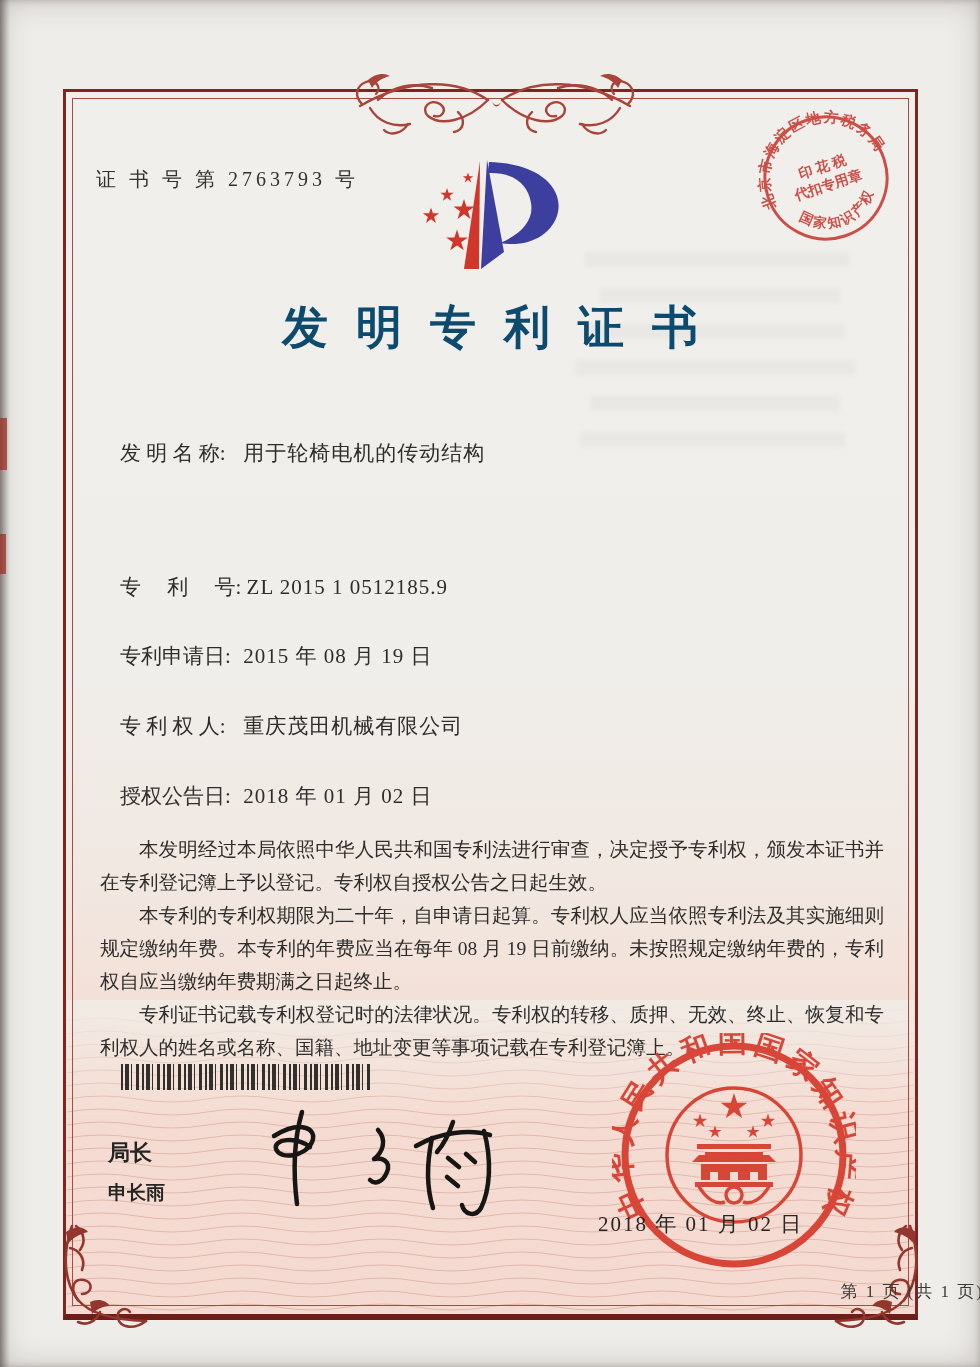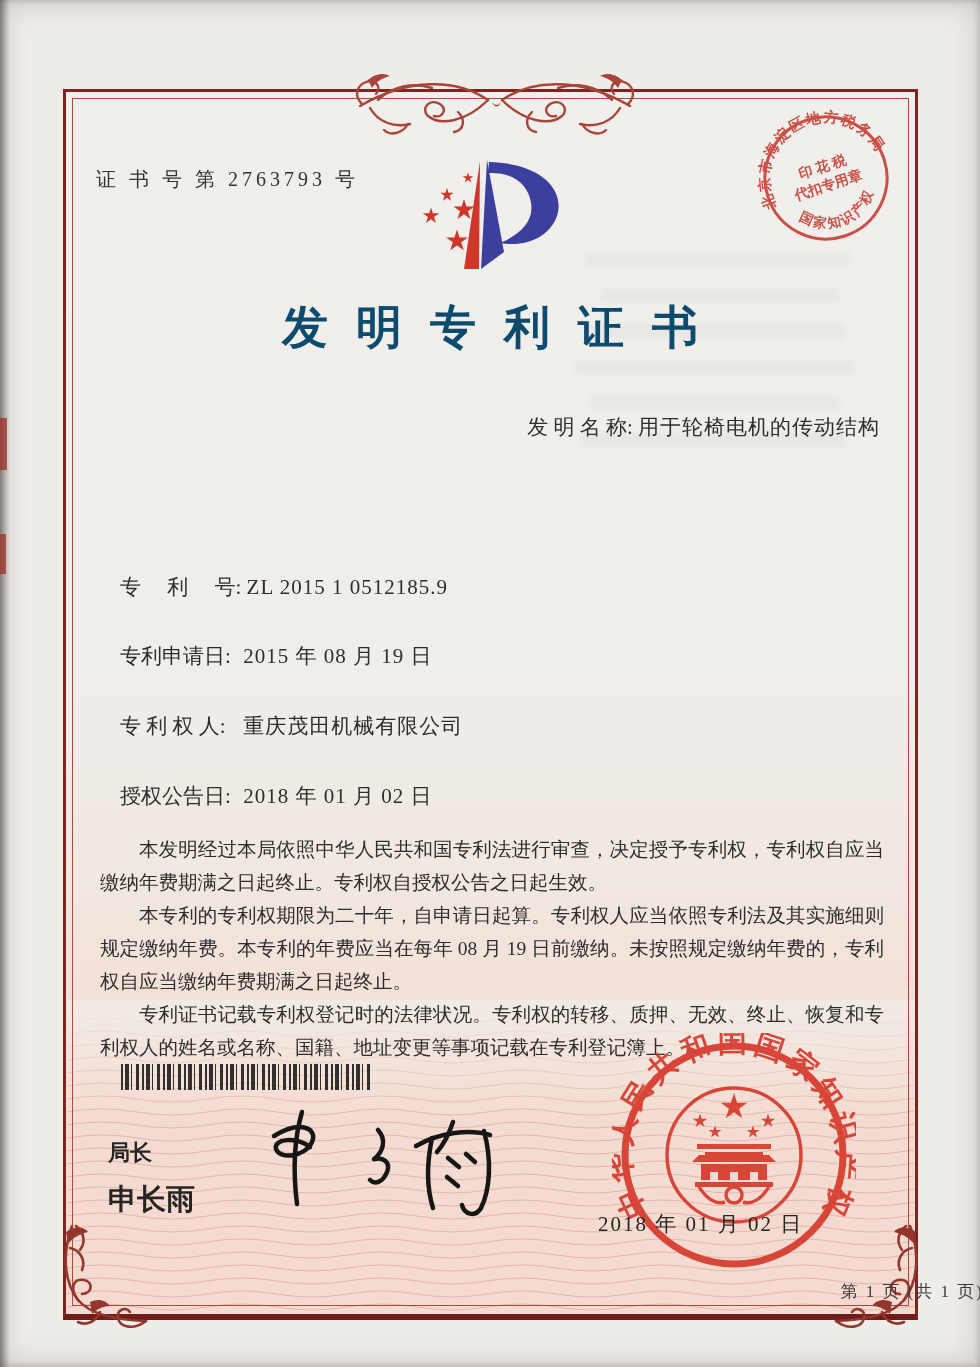--- a/index.html
+++ b/index.html
@@ -47,21 +47,21 @@
     background:
       repeating-linear-gradient(90deg,
         #181816 0px,#181816 2px,transparent 2px,transparent 4px,
         #181816 4px,#181816 8px,transparent 8px,transparent 10px,
         #181816 10px,#181816 11px,transparent 11px,transparent 15px,
         #181816 15px,#181816 18px,transparent 18px,transparent 21px);
     opacity:.88;
   }
   .director-title{left:108px;top:1138px;font-size:22px;font-weight:700;
     font-family:"Liberation Sans","DejaVu Sans",sans-serif;color:#262523;}
-  .director-name{left:108px;top:1180px;font-size:29px;font-weight:700;
+  .director-name{left:108px;top:1180px;font-size:19px;font-weight:700;
     font-family:Liberation Serif, serif;color:#262523;}
   .seal-date{left:598px;top:1210px;font-size:21px;letter-spacing:2px;color:#262522;z-index:30;}
   .footer{left:4px;top:1280px;width:980px;text-align:right;font-size:17px;color:#3c3b38;letter-spacing:2px;}
   .ghost{background:#8d939c;opacity:.07;filter:blur(2px);border-radius:3px;}
   .edge-mark{background:#b14238;opacity:.85;}
   .vignette{left:0;top:0;width:980px;height:1367px;pointer-events:none;
     box-shadow:inset 0 0 30px rgba(60,50,45,.25), inset 0 0 6px rgba(40,30,25,.25);}
   .left-edge{left:0;top:0;width:10px;height:1367px;
     background:linear-gradient(90deg,rgba(50,40,38,.45),rgba(50,40,38,0));}
   svg{display:block;}
@@ -185,21 +185,21 @@
       <text font-size="13.5" font-weight="bold" letter-spacing="2" font-family="'Liberation Serif',serif">
         <textPath href="#stampBottomArc" startOffset="8">国家知识产权局</textPath>
       </text>
       <text x="70" y="63" text-anchor="middle" font-size="14" font-weight="bold" font-family="'Liberation Serif',serif">印 花 税</text>
       <text x="70" y="82" text-anchor="middle" font-size="14" font-weight="bold" font-family="'Liberation Serif',serif">代扣专用章</text>
     </g>
   </svg>
 
   <div class="abs title">发明专利证书</div>
 
-  <div class="abs field-row" style="top:413px;text-align:right;">
+  <div class="abs field-row" style="top:439px;">
     <span class="field-label">发 明 名 称:</span>
     <span class="field-value">用于轮椅电机的传动结构</span>
   </div>
   <div class="abs field-row" style="top:573px;">
     <span class="field-label">专　 利　 号:</span>
     <span class="field-value">ZL 2015 1 0512185.9</span>
   </div>
   <div class="abs field-row" style="top:642px;">
     <span class="field-label">专利申请日:</span>
     <span class="field-value">2015 年 08 月 19 日</span>
@@ -207,21 +207,21 @@
   <div class="abs field-row" style="top:712px;">
     <span class="field-label">专 利 权 人:</span>
     <span class="field-value">重庆茂田机械有限公司</span>
   </div>
   <div class="abs field-row" style="top:782px;">
     <span class="field-label">授权公告日:</span>
     <span class="field-value">2018 年 01 月 02 日</span>
   </div>
 
   <div class="abs body-text">
-    <p>本发明经过本局依照中华人民共和国专利法进行审查，决定授予专利权，专利权自应当缴纳年费期满之日起终止。专利权自授权公告之日起生效。</p>
+    <p>本发明经过本局依照中华人民共和国专利法进行审查，决定授予专利权，颁发本证书并在专利登记簿上予以登记。专利权自授权公告之日起生效。</p>
     <p>本专利的专利权期限为二十年，自申请日起算。专利权人应当依照专利法及其实施细则规定缴纳年费。本专利的年费应当在每年 08 月 19 日前缴纳。未按照规定缴纳年费的，专利权自应当缴纳年费期满之日起终止。</p>
     <p>专利证书记载专利权登记时的法律状况。专利权的转移、质押、无效、终止、恢复和专利权人的姓名或名称、国籍、地址变更等事项记载在专利登记簿上。</p>
   </div>
 
   <div class="abs barcode"></div>
 
   <div class="abs director-title">局长</div>
   <div class="abs director-name">申长雨</div>
 
   <svg class="abs" style="left:250px;top:1102px;" width="260" height="120" viewBox="0 0 260 120">

